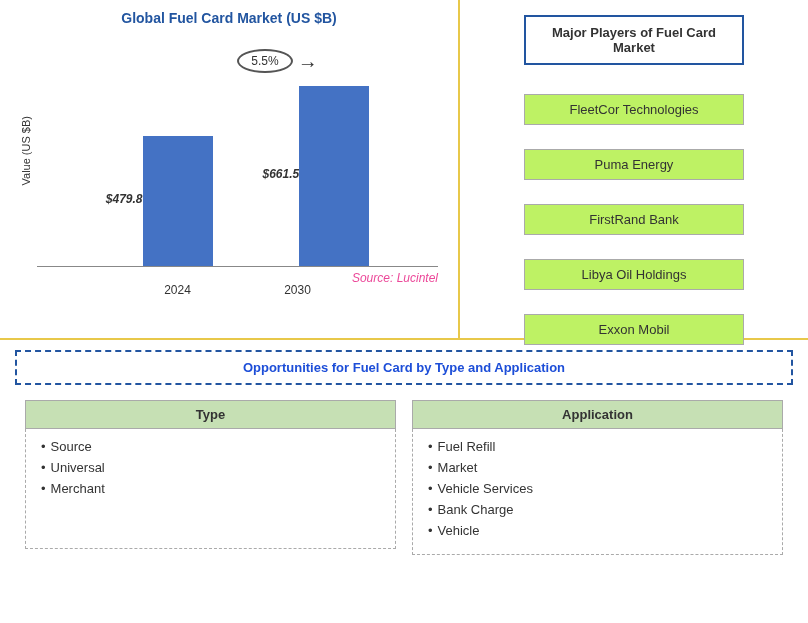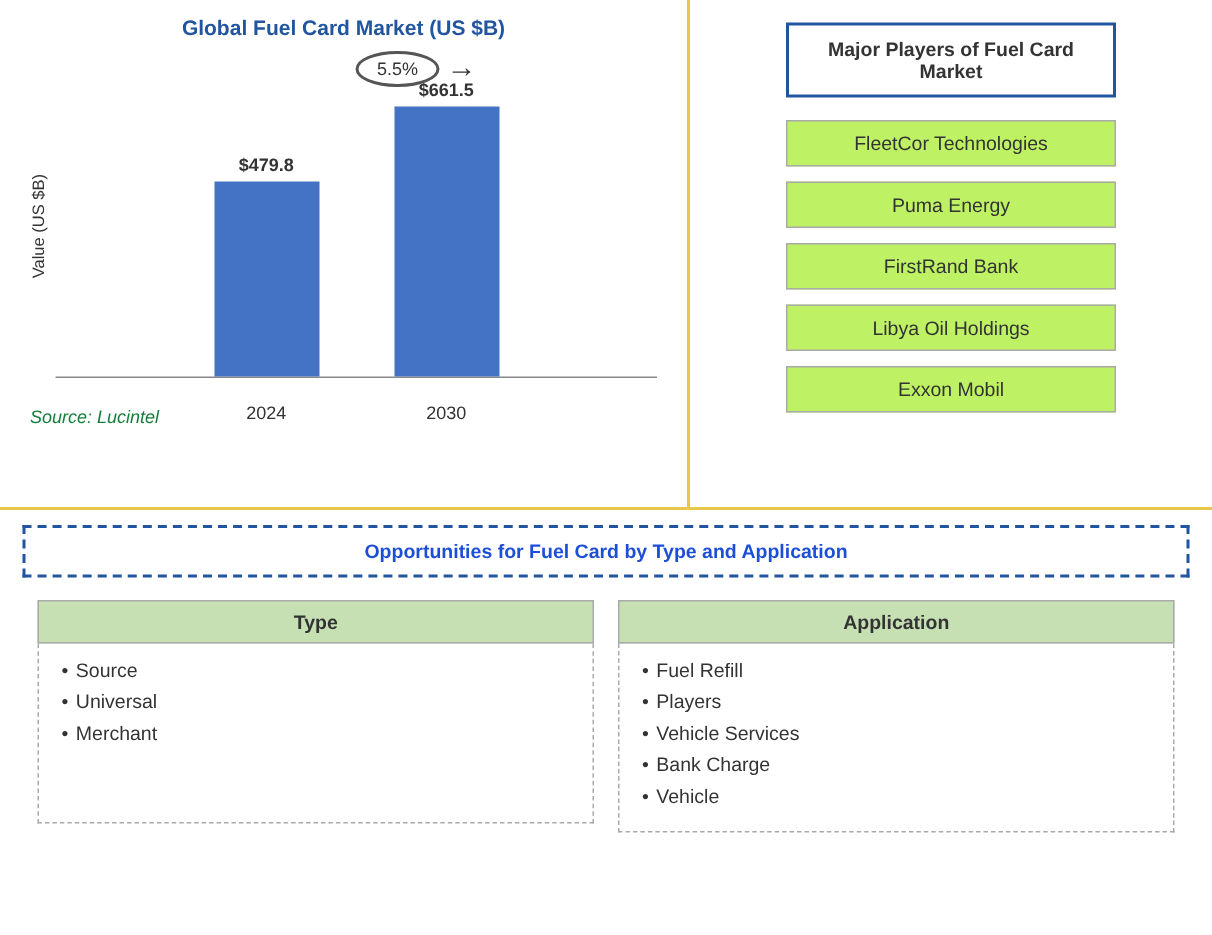--- a/index.html
+++ b/index.html
@@ -30,53 +30,54 @@
     .chart-title {
       text-align: center;
       color: #2255a0;
       font-size: 14px;
       font-weight: bold;
       margin-bottom: 10px;
     }
 
     .bar-group {
       display: flex;
-      flex-direction: column;
+      flex-direction: row;
       align-items: center;
       position: relative;
+      font-style: italic;
     }
 
     .bar-value {
       font-size: 12px;
       font-weight: bold;
       color: #333;
       margin-bottom: 4px;
     }
 
     .bar {
       background: #4472c4;
       width: 70px;
     }
 
     .source-text {
-      text-align: left;
+      text-align: right;
       font-size: 12px;
-      color: #15803d;
+      color: #ec4899;
       font-style: italic;
       margin-top: 5px;
     }
 
     
     .players-area {
       flex: 1;
       padding: 15px 20px;
       display: flex;
       flex-direction: column;
       align-items: center;
-      gap: 10px;
+      gap: 24px;
     }
 
     .players-title {
       border: 2px solid #2255a0;
       padding: 8px 15px;
       text-align: center;
       font-weight: bold;
       color: #333;
       font-size: 13px;
       width: 220px;
@@ -145,21 +146,21 @@
       gap: 5px;
     }
 
     .bullet {
       color: #333;
     }
 
     
     .chart-inner {
       display: flex;
-      align-items: center;
+      align-items: flex-start;
       height: 230px;
       position: relative;
     }
 
     .y-label-vertical {
       writing-mode: vertical-lr;
       transform: rotate(180deg);
       font-size: 11px;
       color: #333;
       margin-right: 5px;
@@ -287,21 +288,21 @@
 
     <div class="opp-col">
       <div class="opp-col-header">Application</div>
       <div class="opp-col-body">
         <div class="opp-item">
           <span class="bullet">•</span>
           <span>Fuel Refill</span>
         </div>
         <div class="opp-item">
           <span class="bullet">•</span>
-          <span>Players</span>
+          <span>Market</span>
         </div>
         <div class="opp-item">
           <span class="bullet">•</span>
           <span>Vehicle Services</span>
         </div>
         <div class="opp-item">
           <span class="bullet">•</span>
           <span>Bank Charge</span>
         </div>
         <div class="opp-item">

